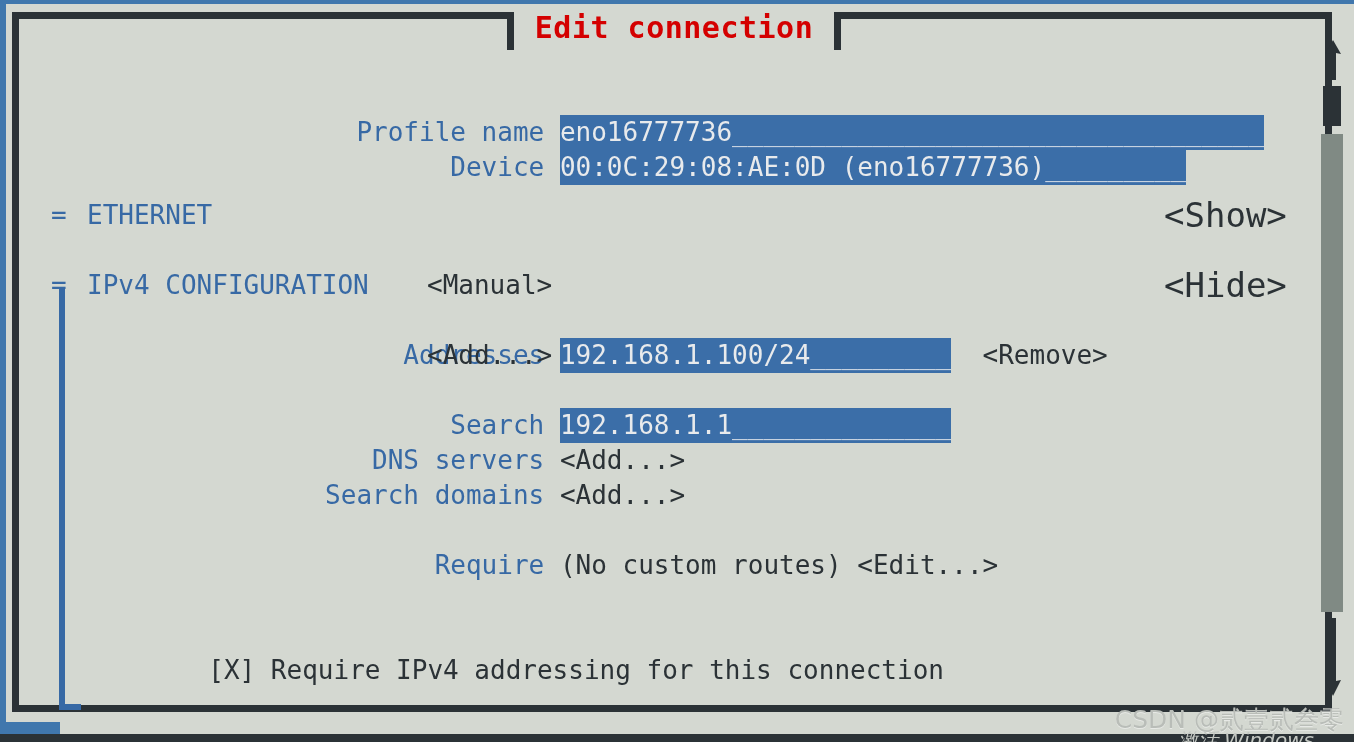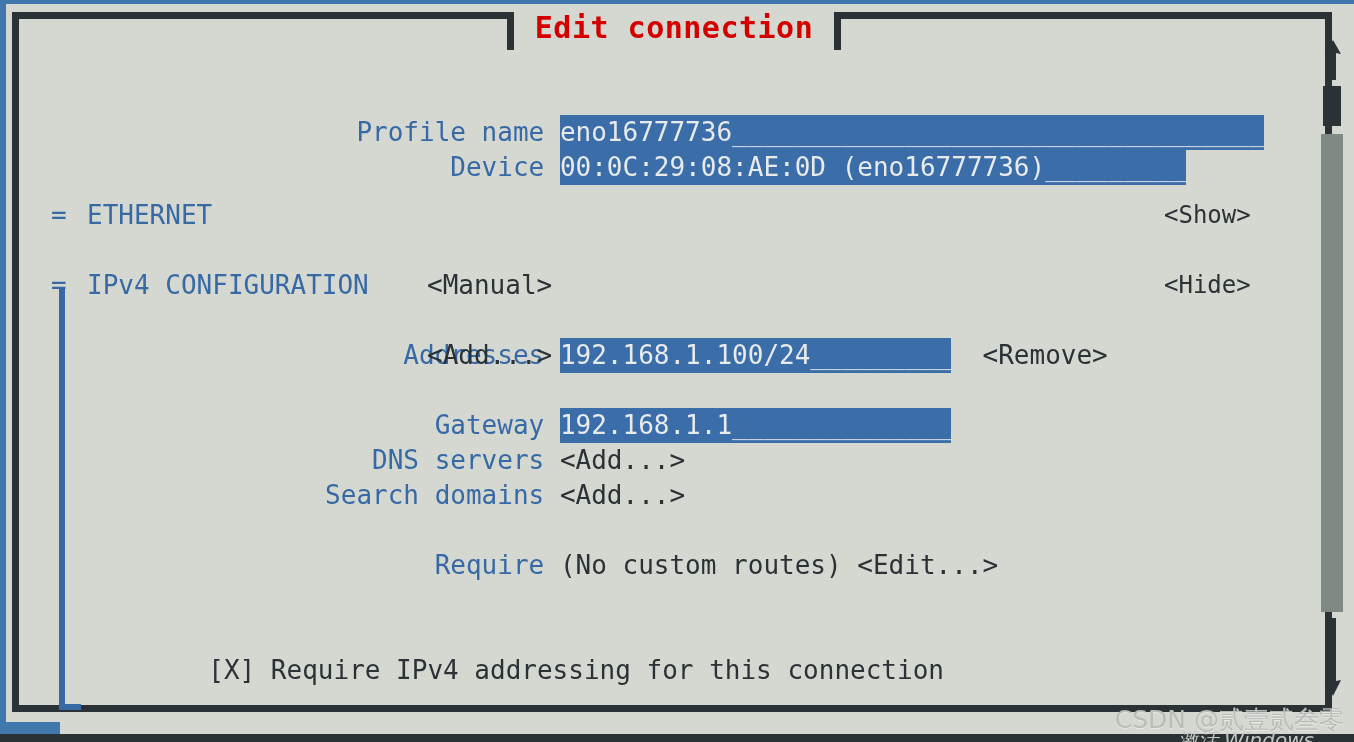--- a/index.html
+++ b/index.html
@@ -127,21 +127,21 @@
     position: absolute;
     width: 22px; height: 6px;
     background: #3769a5;
   }
 
   
   .action-right {
     position: absolute;
     color: #2b3236;
     white-space: pre;
-    font-size: 24px;
+    font-size: 34px;
     line-height: 35px;
   }
 
   
   #scrollbar {
     position: absolute;
     left: 1313px; top: 38px;
     width: 41px; height: 660px;
   }
   .sb-arrow {
@@ -231,21 +231,21 @@
       <div class="row text-dark" style="left:408px; top:208px;">&lt;Manual&gt;</div>
       <div class="action-right" style="left:1145px; top:208px;">&lt;Hide&gt;</div>
 
       <div class="row" style="left:0px; top:243px;">
         <span class="lbl" style="width:400px;">Addresses</span><span> </span><span class="field"><span>192.168.1.100/24</span><span class="fill">_________</span></span><span class="text-dark">  </span><span class="text-dark">&lt;Remove&gt;</span>
       </div>
 
       <div class="row text-dark" style="left:408px; top:278px;">&lt;Add...&gt;</div>
 
       <div class="row" style="left:0px; top:313px;">
-        <span class="lbl" style="width:400px;">Gateway</span><span> </span><span class="field"><span>192.168.1.1</span><span class="fill">______________</span></span>
+        <span class="lbl" style="width:400px;">Search</span><span> </span><span class="field"><span>192.168.1.1</span><span class="fill">______________</span></span>
       </div>
 
       <div class="row" style="left:0px; top:348px;">
         <span class="lbl" style="width:400px;">DNS servers</span><span> </span><span class="text-dark">&lt;Add...&gt;</span>
       </div>
 
       <div class="row" style="left:0px; top:383px;">
         <span class="lbl" style="width:400px;">Search domains</span><span> </span><span class="text-dark">&lt;Add...&gt;</span>
       </div>
 

